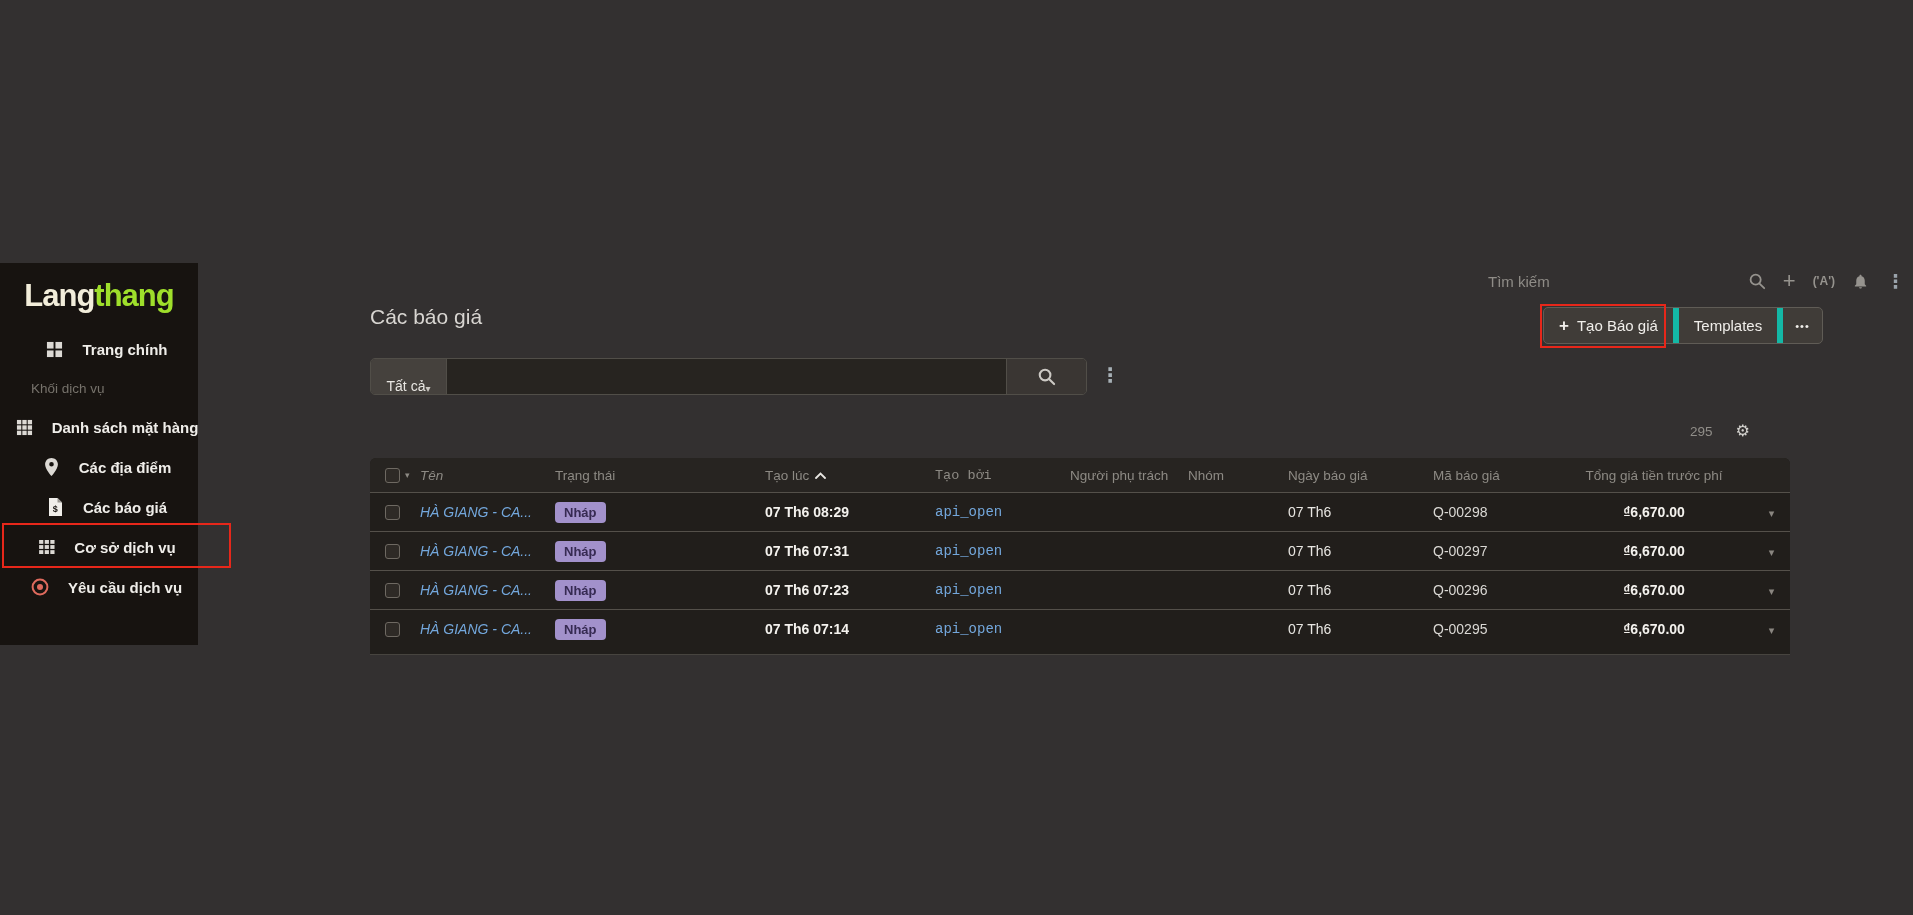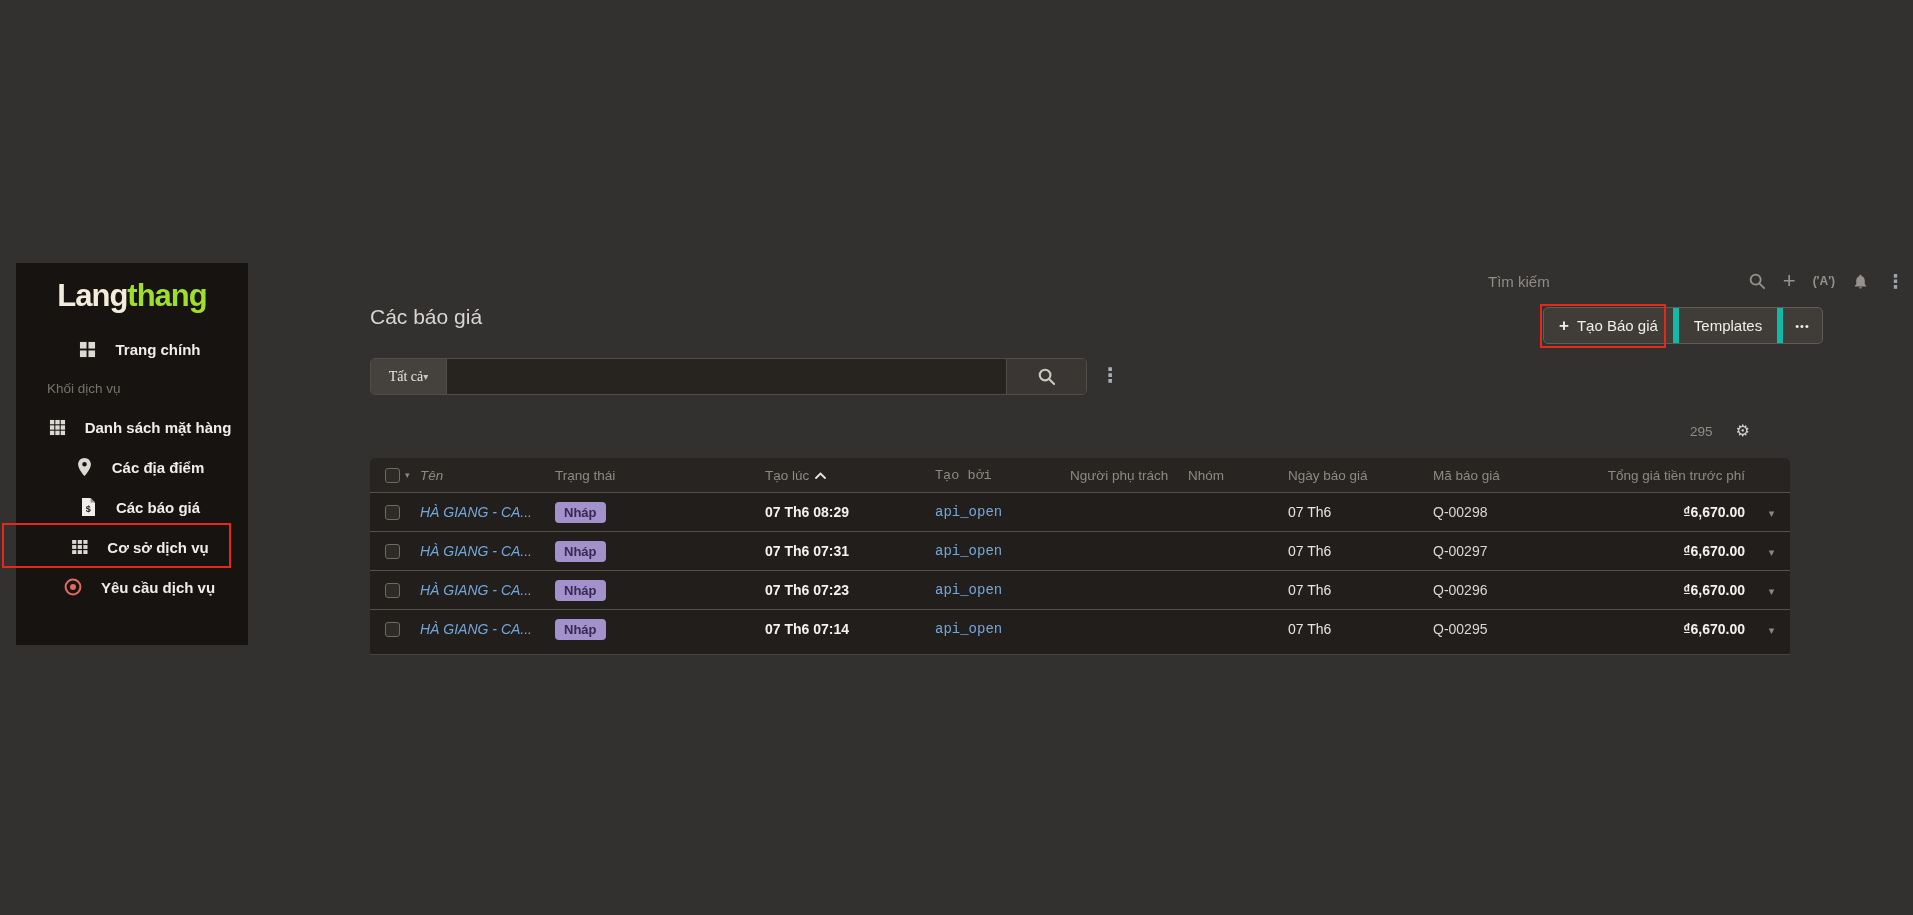--- a/index.html
+++ b/index.html
@@ -17,21 +17,21 @@
   .global-search { background:transparent; border:none; outline:none; width:210px;
             font-size:15px; color:#d5d2ce; font-family:inherit; }
   .global-search::placeholder { color:#8f8c87; }
   .topicons { display:flex; align-items:center; gap:17px; }
   .ticon { color:#96938e; display:flex; align-items:center; justify-content:center;
            cursor:pointer; height:22px; }
   .ticon.plus { font-size:22px; font-weight:400; line-height:20px; }
   .ticon.translate { font-size:12px; font-weight:700; letter-spacing:0; }
   .ticon.kebab { font-size:19px; font-weight:700; color:#9aa3ab; }
   
-  .sidebar { position:absolute; left:16px; top:263px; width:232px; height:382px;
+  .sidebar { position:absolute; left:0; top:263px; width:198px; height:382px;
              background:#171310; padding-top:11px; }
   .logo { text-align:center; font-size:31px; font-weight:700; letter-spacing:-1px;
           height:52px; line-height:44px; }
   .logo .l1 { color:#f2edda; }
   .logo .l2 { color:#9fdf2b; }
   .smenu { padding-top:3px; }
   .sitem { height:40px; display:flex; align-items:center; padding-left:15px;
            cursor:pointer;justify-content:center; }
   .sicon { width:19px; height:19px; margin-right:18px; display:flex;
            align-items:center; justify-content:center; flex:none; }
@@ -47,21 +47,21 @@
   .bg-seg { background:transparent; border:none; color:#f0eeea; font-size:15px;
             font-family:inherit; padding:0 15px; display:flex; align-items:center;
             gap:8px; cursor:pointer; white-space:nowrap; }
   .bg-seg + .bg-seg { border-left:6px solid #14b8a6; }
   .bg-seg .plus-glyph { font-size:17px; font-weight:700; line-height:15px; }
   .bg-seg.more { font-size:11px; letter-spacing:1px; padding:0 12px; }
   
   .filterbar { position:absolute; left:370px; top:358px; height:37px; display:flex;
                border:1px solid #514e48; border-radius:5px; overflow:hidden; }
   .scope { width:75px; background:#45413d; border:none; color:#e8e6e2; font-size:14px;
-           font-family:Liberation Serif, serif; display:flex; align-items:center; justify-content:center;
+           font-family:Liberation Sans, sans-serif; display:flex; align-items:flex-end; justify-content:center;
            cursor:pointer; }
   .scope .caret { font-size:10px; color:#c9c6c1; }
   .fsearch { width:560px; background:#272420; border:none; border-left:1px solid #514e48;
              outline:none; color:#e8e6e2; font-size:14px; padding:0 10px; font-family:inherit; }
   .fbtn { width:80px; background:#3a3633; border:none; border-left:1px solid #514e48;
           display:flex; align-items:center; justify-content:center; cursor:pointer; }
   .fkebab { position:absolute; left:1100px; top:363px; font-size:20px; font-weight:700;
             color:#a7b0b6; cursor:pointer; }
   
   .countrow { position:absolute; left:1690px; top:420px; width:100px; height:22px;
@@ -80,21 +80,21 @@
   .col { flex:none; padding-right:8px; white-space:nowrap; overflow:hidden; }
   .c-cb { width:35px; display:flex; align-items:center; gap:5px; }
   .c-name { width:135px;font-style:italic; }
   .c-status { width:210px; }
   .c-created { width:170px; }
   .c-by { width:135px;font-family:Liberation Mono, monospace; }
   .c-owner { width:118px; }
   .c-group { width:100px; }
   .c-date { width:145px; }
   .c-code { width:130px; }
-  .c-total { width:190px; text-align:right; }
+  .c-total { width:190px; text-align:center; }
   .c-caret { width:37px; text-align:center; padding-right:0; }
   .checkbox { width:15px; height:15px; border:1px solid #6e6962; border-radius:3px;
               background:#2e2a26; display:inline-block; cursor:pointer; flex:none; }
   .hcaret { font-size:9px; color:#8d8a84; cursor:pointer; }
   .sortwrap { display:inline-flex; align-items:center; gap:6px; }
   a.cell-link { color:#73a7dc; text-decoration:none; cursor:pointer; }
   .badge { display:inline-block; background:#a291cb; color:#362a52; font-size:13px;
            font-weight:700; padding:2px 9px; border-radius:4px; line-height:17px; }
   .c-created { font-weight:600; color:#f4f2ee; }
   .c-date { color:#e8e6e2; }

